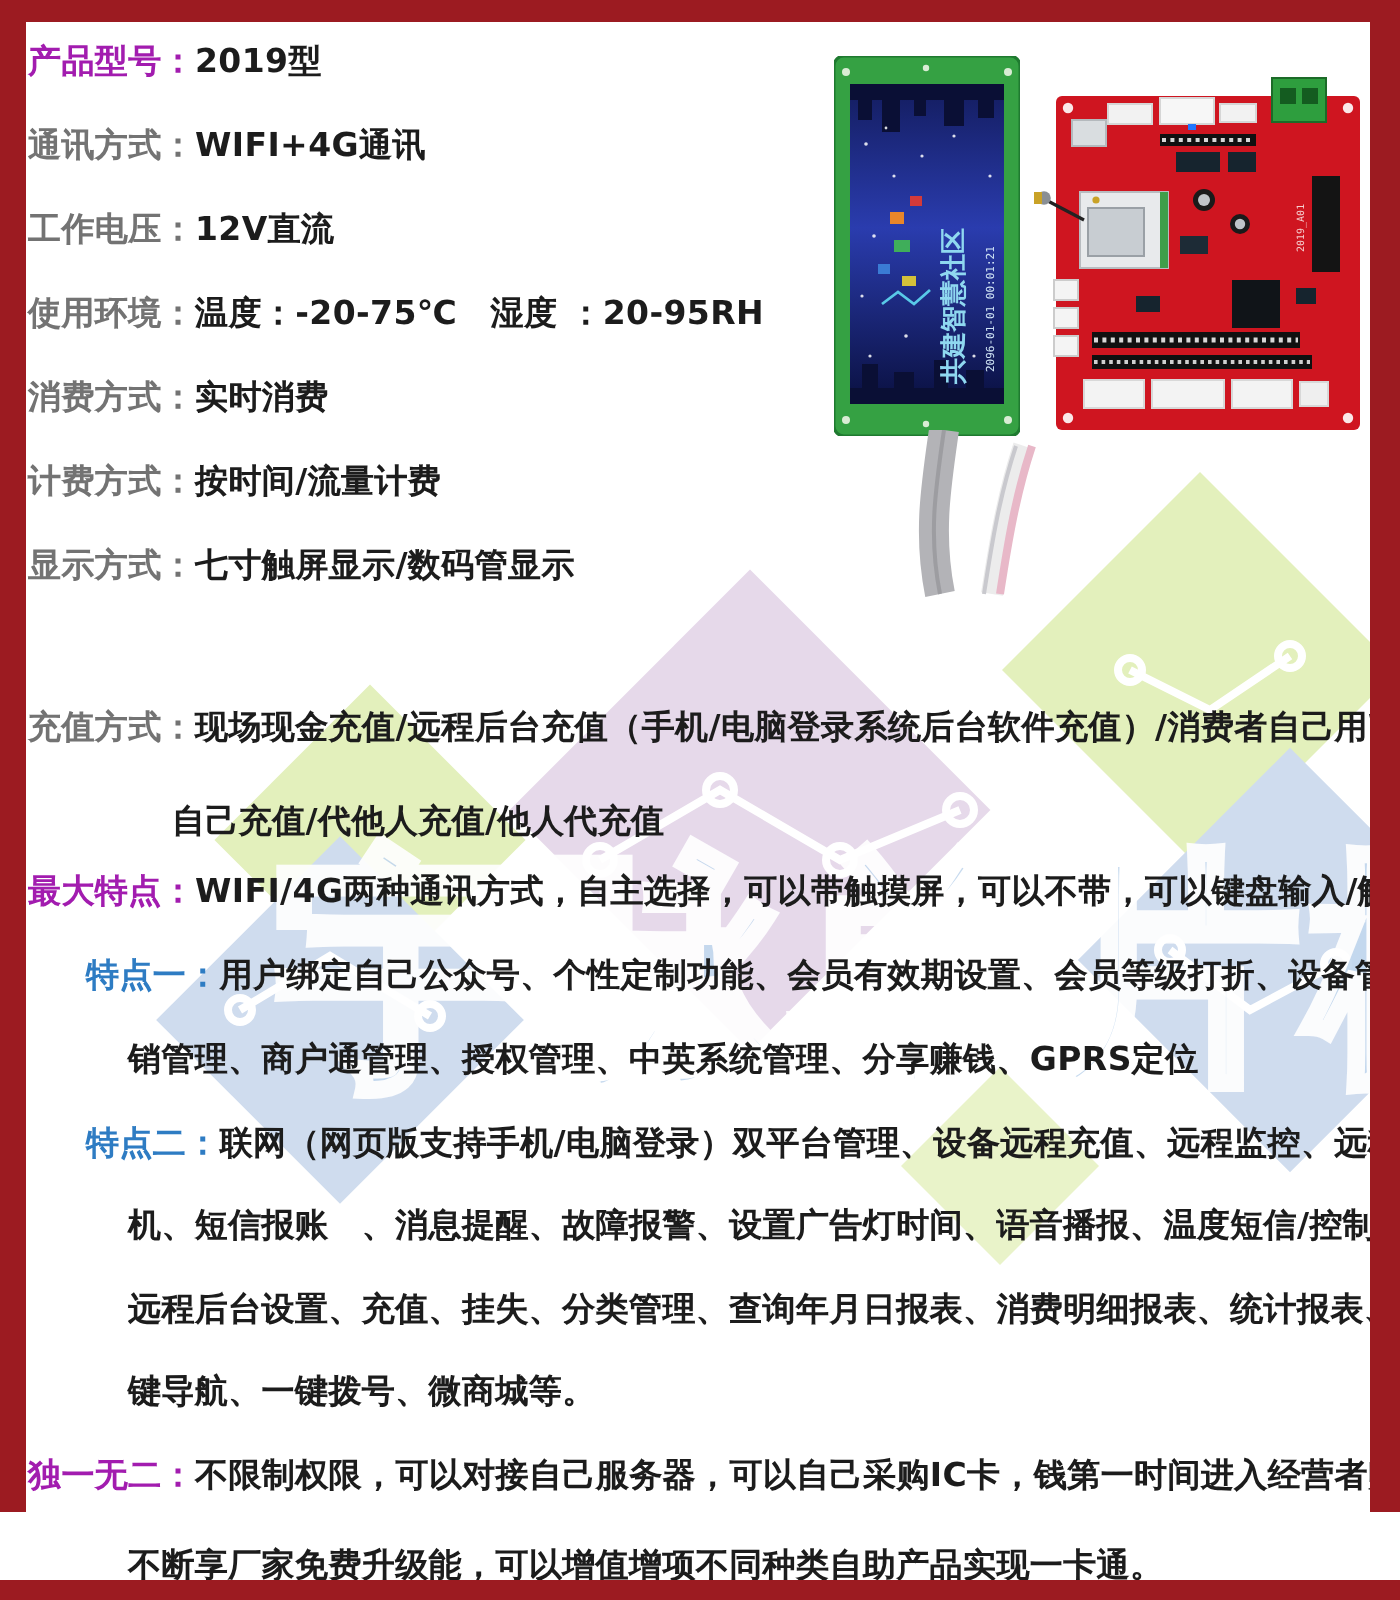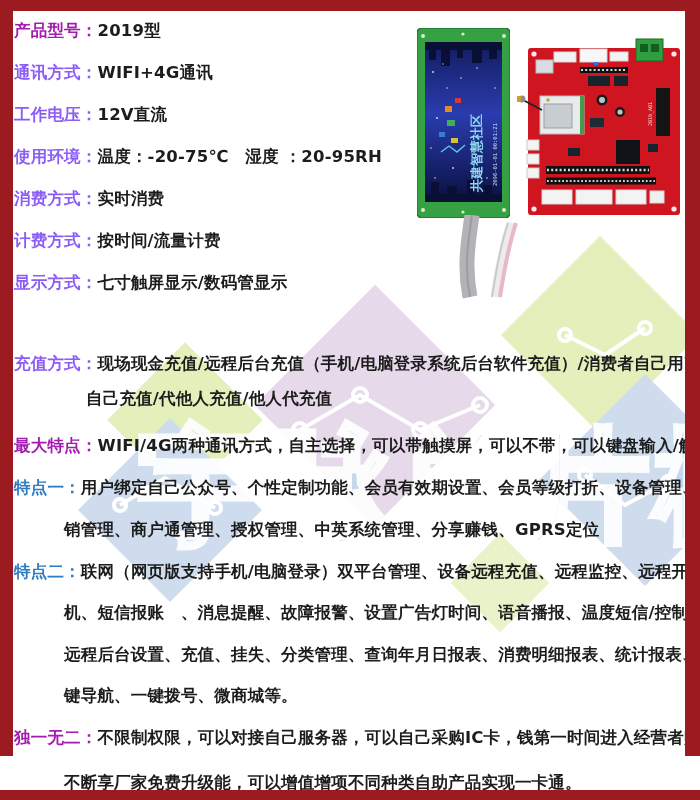--- a/index.html
+++ b/index.html
@@ -12,22 +12,22 @@
   #bar-top{left:0;top:0;width:700px;height:11px;}
   #bar-left{left:0;top:0;width:13px;height:756px;}
   #bar-right{left:685px;top:0;width:15px;height:756px;}
   #bar-bottom{left:0;top:790px;width:700px;height:10px;}
   
   .line{
     position:absolute;left:14px;white-space:nowrap;z-index:20;
     font-size:16.5px;font-weight:600;color:#1c1c1c;letter-spacing:.2px;
   }
   .lab-red{color:#a21caf;}
-  .lab-blue{color:#2e7cc3;}
-  .lab-black{color:#8b5cf6;}
+  .lab-blue{color:#2e7cc3;padding-left:29px;}
+  .lab-black{color:#737373;}
   .cont{left:64px;}
   .cont-charge{left:86px;}
   
   #watermark{position:absolute;inset:0;z-index:5;pointer-events:none;}
   .dia{position:absolute;transform:rotate(45deg);}
   #wm-text{
     position:absolute;left:138px;top:418px;font-size:125px;font-weight:bold;
     color:#c3d8ee;-webkit-text-stroke:5px #ffffff;letter-spacing:4px;
     opacity:.92;white-space:nowrap;line-height:1.1;
   }
@@ -71,21 +71,21 @@
   <div class="bar" id="bar-bottom"></div>
 
   <div class="line" style="top:20px"><span class="lab-red">产品型号：</span><span>2019型</span></div>
   <div class="line" style="top:62px"><span class="lab-black">通讯方式：</span><span>WIFI+4G通讯</span></div>
   <div class="line" style="top:104px"><span class="lab-black">工作电压：</span><span>12V直流</span></div>
   <div class="line" style="top:146px"><span class="lab-black">使用环境：</span><span>温度：-20-75℃　湿度 ：20-95RH</span></div>
   <div class="line" style="top:230px"><span class="lab-black">计费方式：</span><span>按时间/流量计费</span></div>
   <div class="line" style="top:188px"><span class="lab-black">消费方式：</span><span>实时消费</span></div>
   <div class="line" style="top:272px"><span class="lab-black">显示方式：</span><span>七寸触屏显示/数码管显示</span></div>
   <div class="line" style="top:353px"><span class="lab-black">充值方式：</span><span>现场现金充值/远程后台充值（手机/电脑登录系统后台软件充值）/消费者自己用WX给</span></div>
-  <div class="line cont-charge" style="top:388px">自己充值/代他人充值/他人代充值</div>
+  <div class="line cont-charge" style="top:400px">自己充值/代他人充值/他人代充值</div>
 
   <div class="line" style="top:435px"><span class="lab-red">最大特点：</span><span>WIFI/4G两种通讯方式，自主选择，可以带触摸屏，可以不带，可以键盘输入/触摸屏输入。</span></div>
 
   <div class="line" style="top:477px"><span class="lab-blue">特点一：</span><span>用户绑定自己公众号、个性定制功能、会员有效期设置、会员等级打折、设备管理、促</span></div>
   <div class="line cont" style="top:519px">销管理、商户通管理、授权管理、中英系统管理、分享赚钱、GPRS定位</div>
 
   <div class="line" style="top:561px"><span class="lab-blue">特点二：</span><span>联网（网页版支持手机/电脑登录）双平台管理、设备远程充值、远程监控、远程开机/锁</span></div>
   <div class="line cont" style="top:602px">机、短信报账　、消息提醒、故障报警、设置广告灯时间、语音播报、温度短信/控制、</div>
   <div class="line cont" style="top:644px">远程后台设置、充值、挂失、分类管理、查询年月日报表、消费明细报表、统计报表、一</div>
   <div class="line cont" style="top:685px">键导航、一键拨号、微商城等。</div>

